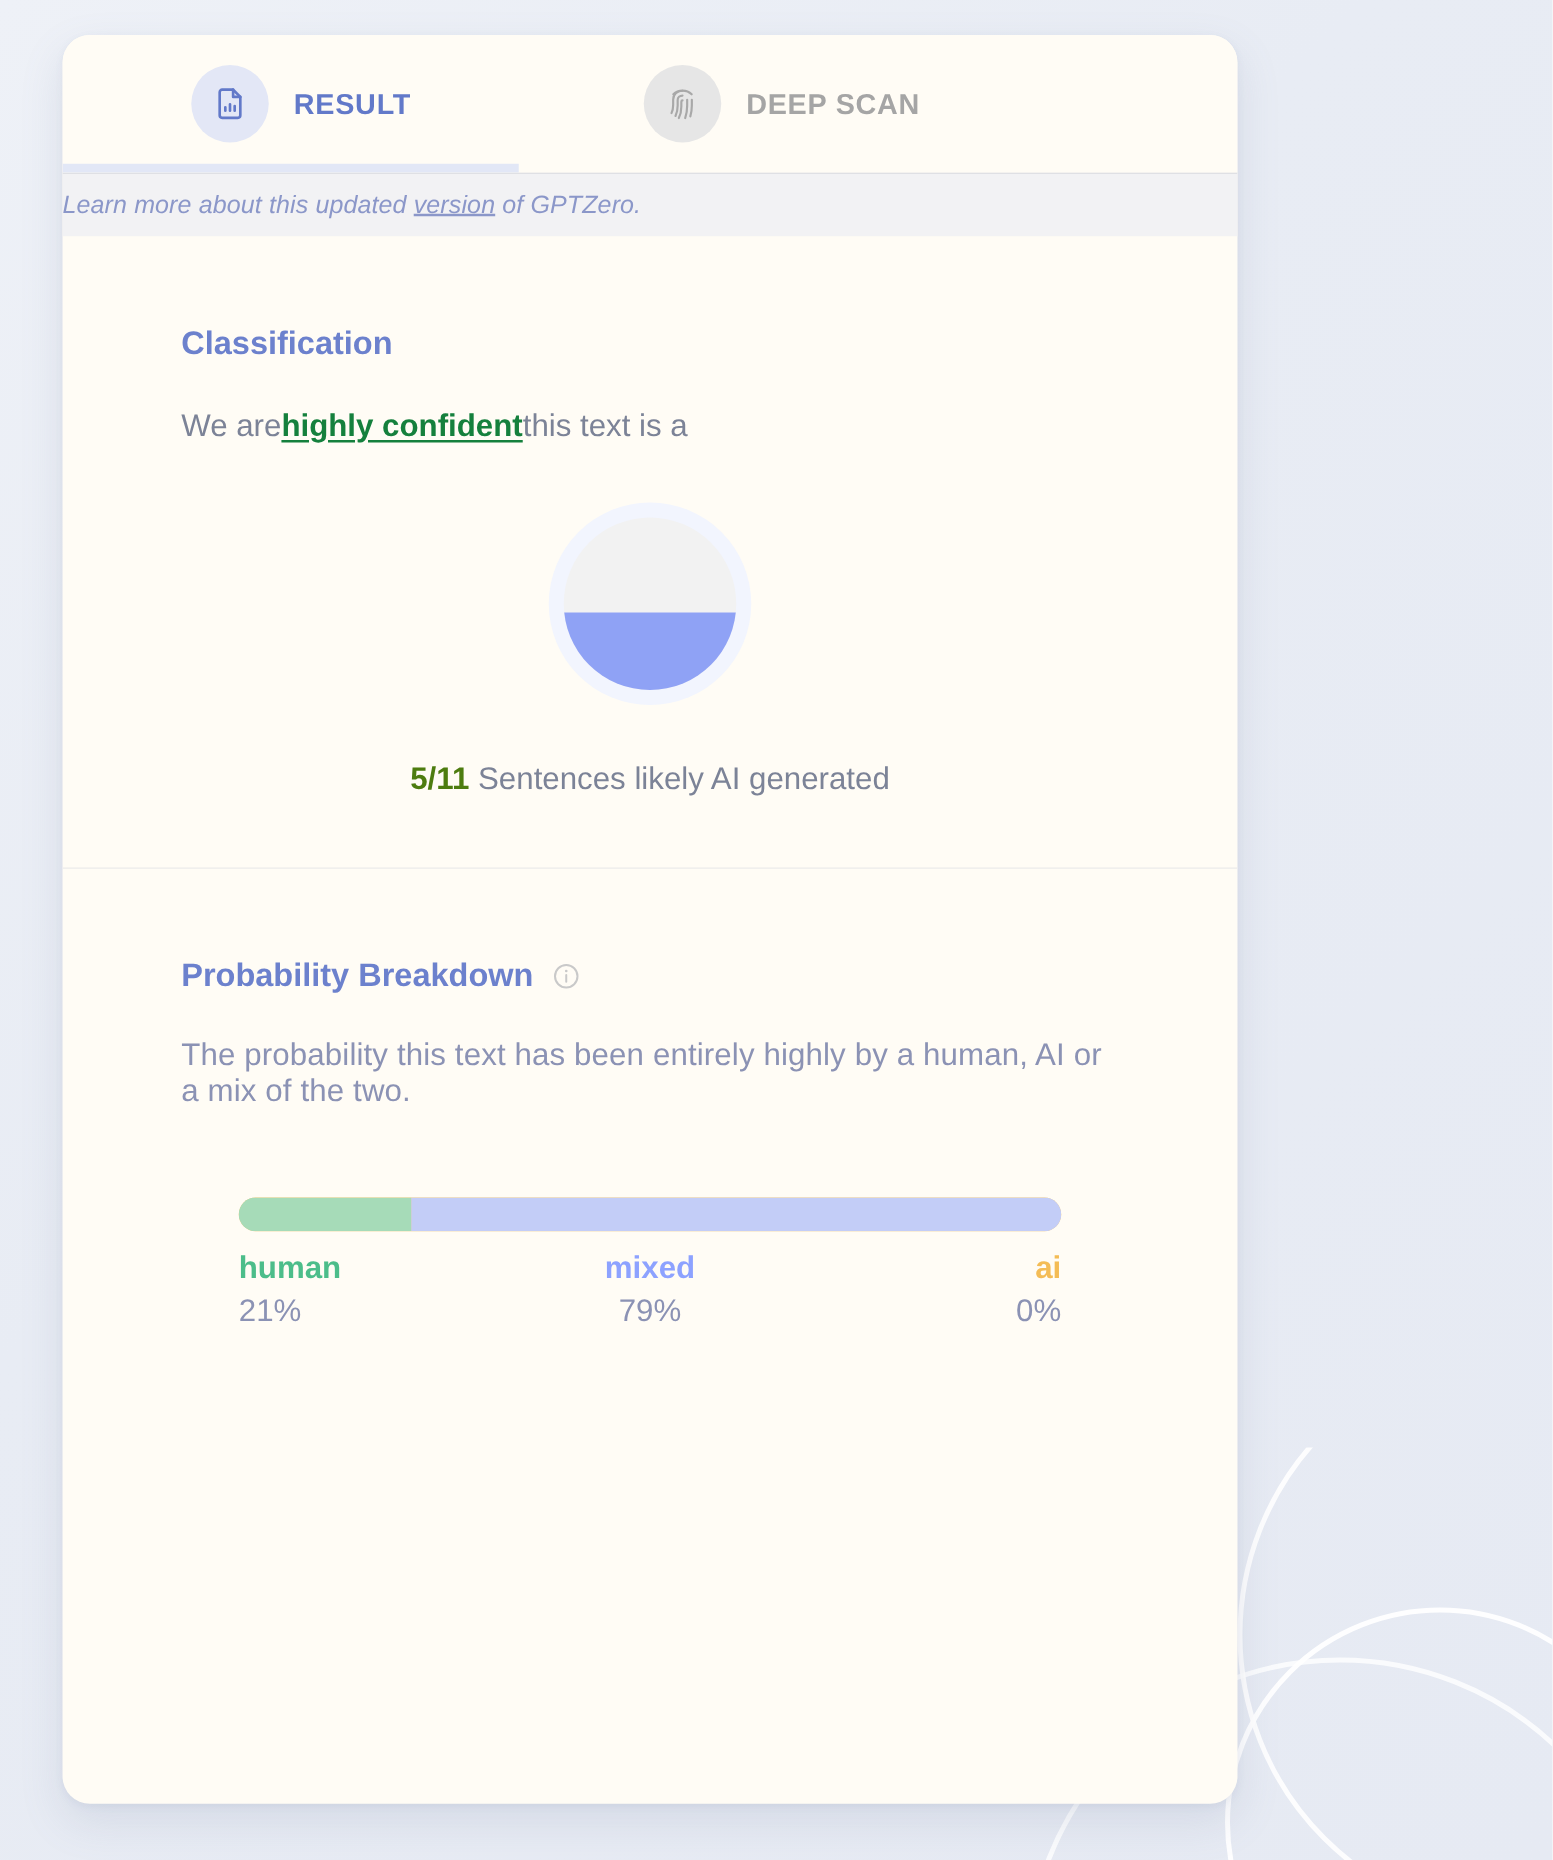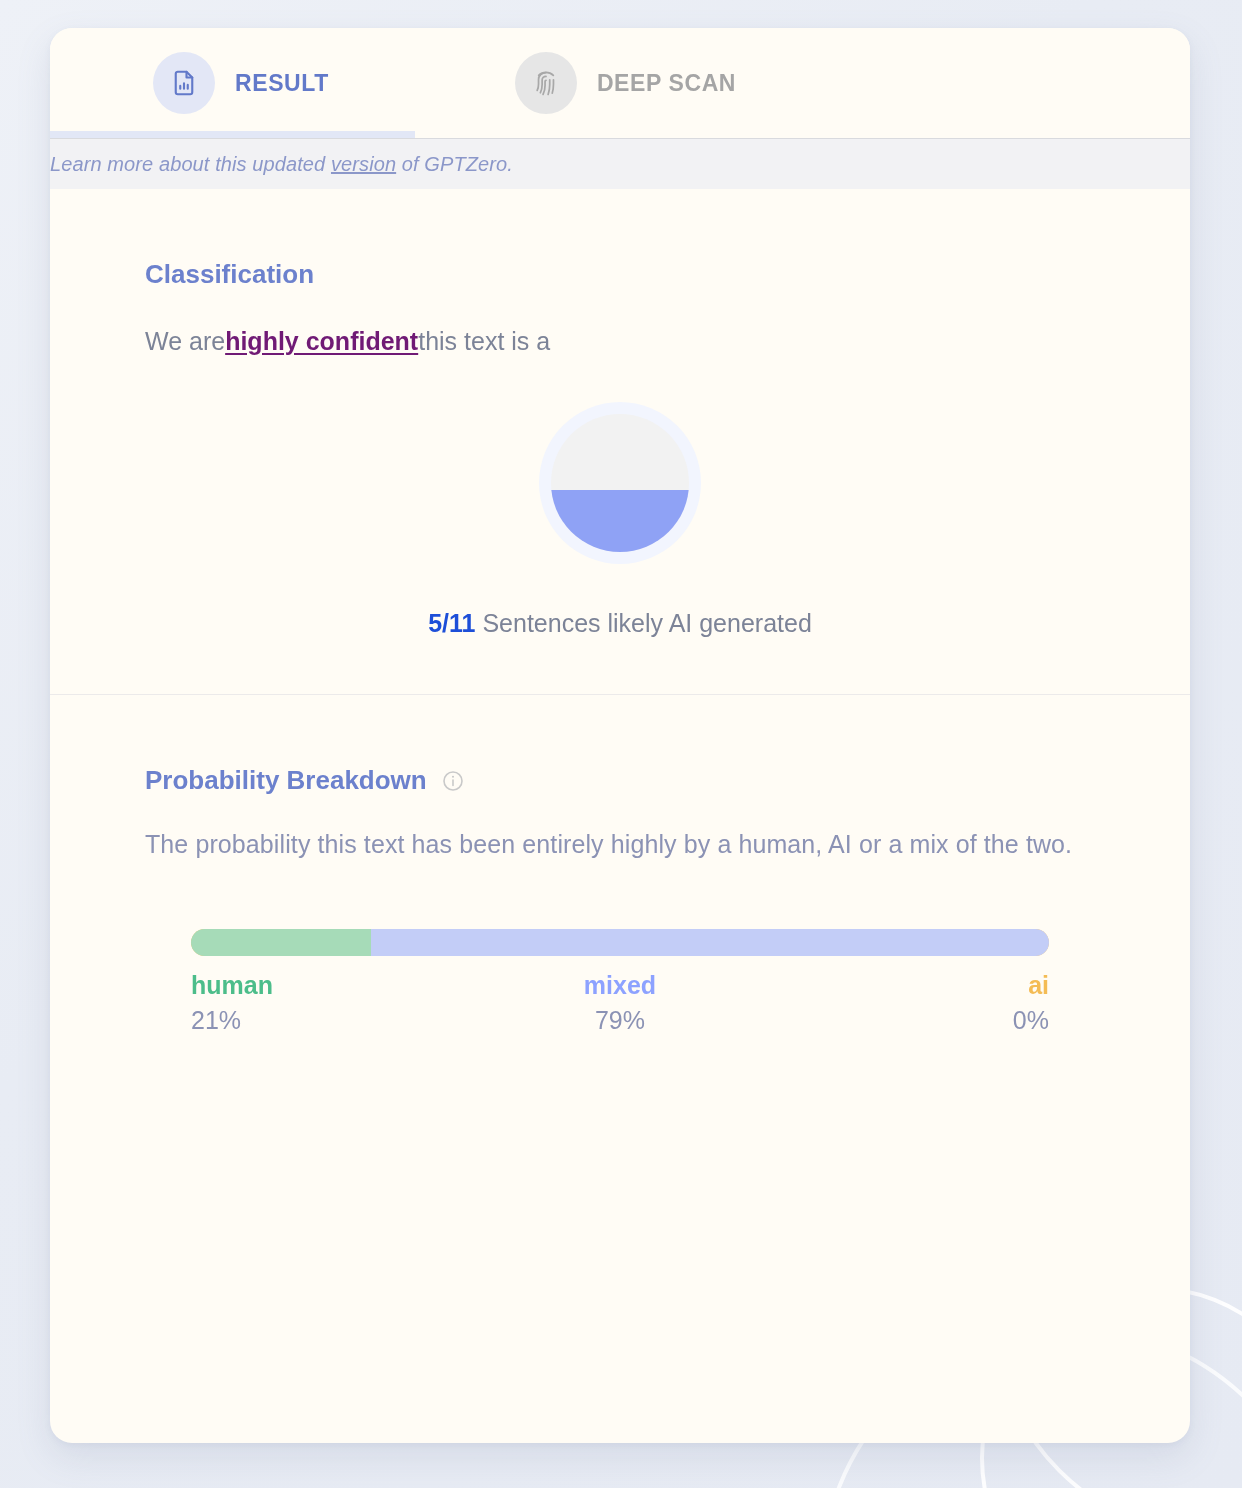--- a/index.html
+++ b/index.html
@@ -12,21 +12,21 @@
     background: linear-gradient(135deg, #eef1f7 0%, #e8ecf4 40%, #e6eaf3 100%);
     position: relative;
   }
   
   .bg-deco { position: absolute; inset: 0; overflow: hidden; pointer-events: none; }
   .bg-deco svg { position: absolute; right: 0; bottom: 0; }
 
   .card {
     position: absolute;
     left: 50px; top: 28px;
-    width: 1140px; height: 1415px;
+    width: 940px; height: 1415px;
     background: #fffcf5;
     border-radius: 22px;
     box-shadow: 0 14px 34px rgba(120,130,160,0.16), 0 2px 6px rgba(120,130,160,0.08);
     overflow: hidden;
   }
 
   
   .tabs {
     height: 110px;
     display: flex;
@@ -87,21 +87,21 @@
   }
   .info-icon {
     width: 24px; height: 24px; display: inline-block;
   }
   .class-line {
     margin-top: 37px;
     display: flex; align-items: center;
     font-size: 25px; color: #7c8397;
   }
   .class-line .emph {
-    font-weight: 700; color: #701a75; text-decoration: underline;
+    font-weight: 700; color: #15803d; text-decoration: underline;
     text-underline-offset: 3px;
   }
   .verdict-badge {
     margin-left: 22px;
     background: #eef2fe;
     color: #8da2ff;
     font-weight: 700; font-size: 23px;
     padding: 13px 30px;
     white-space: nowrap;
   }
@@ -119,21 +119,21 @@
     position: relative; overflow: hidden;
   }
   .gauge-fill {
     position: absolute; left: 0; right: 0; bottom: 0;
     background: #8fa2f5;
   }
   .gauge-caption {
     margin-top: 45px; text-align: center;
     font-size: 25px; color: #7c8397;
   }
-  .gauge-caption .count { color: #1d4ed8; font-weight: 700; }
+  .gauge-caption .count { color: #4d7c0f; font-weight: 700; }
 
   
   .prob-desc {
     margin-top: 34px;
     font-size: 25px; color: #8b92b4; letter-spacing: .1px;
   }
   .prob-chart { margin-top: 70px; padding: 0 46px; }
   .prob-bar {
     height: 27px; border-radius: 14px; overflow: hidden;
     display: flex; background: #f7c873;

